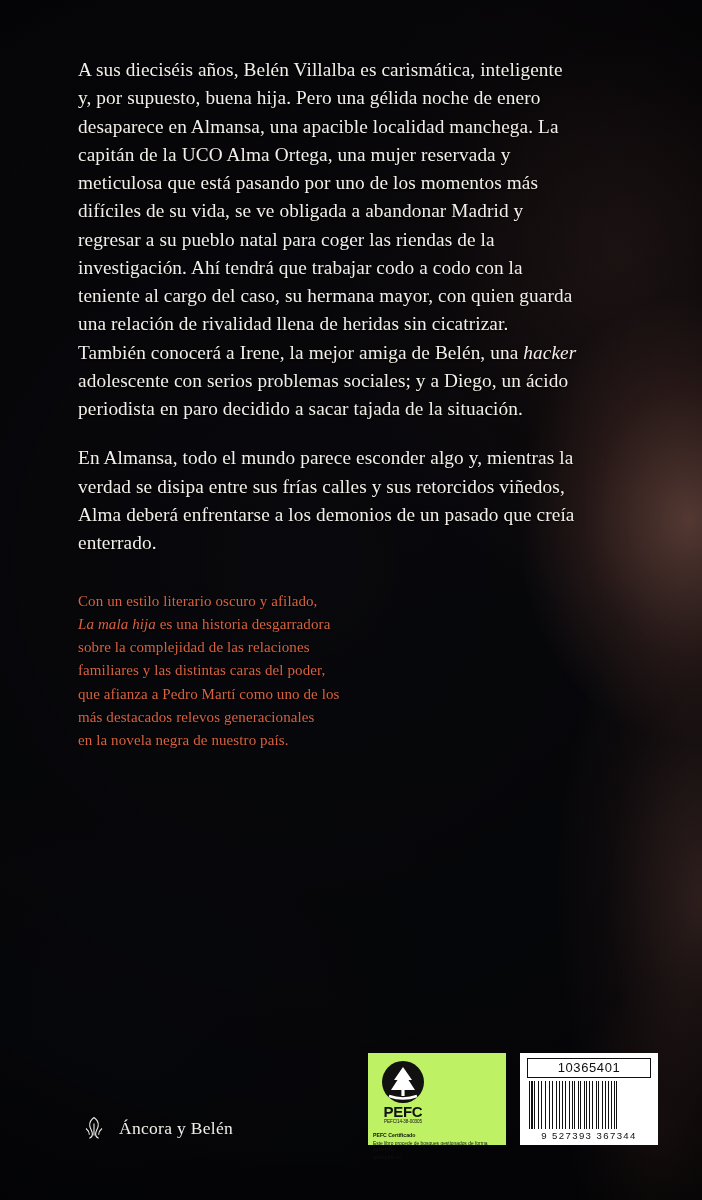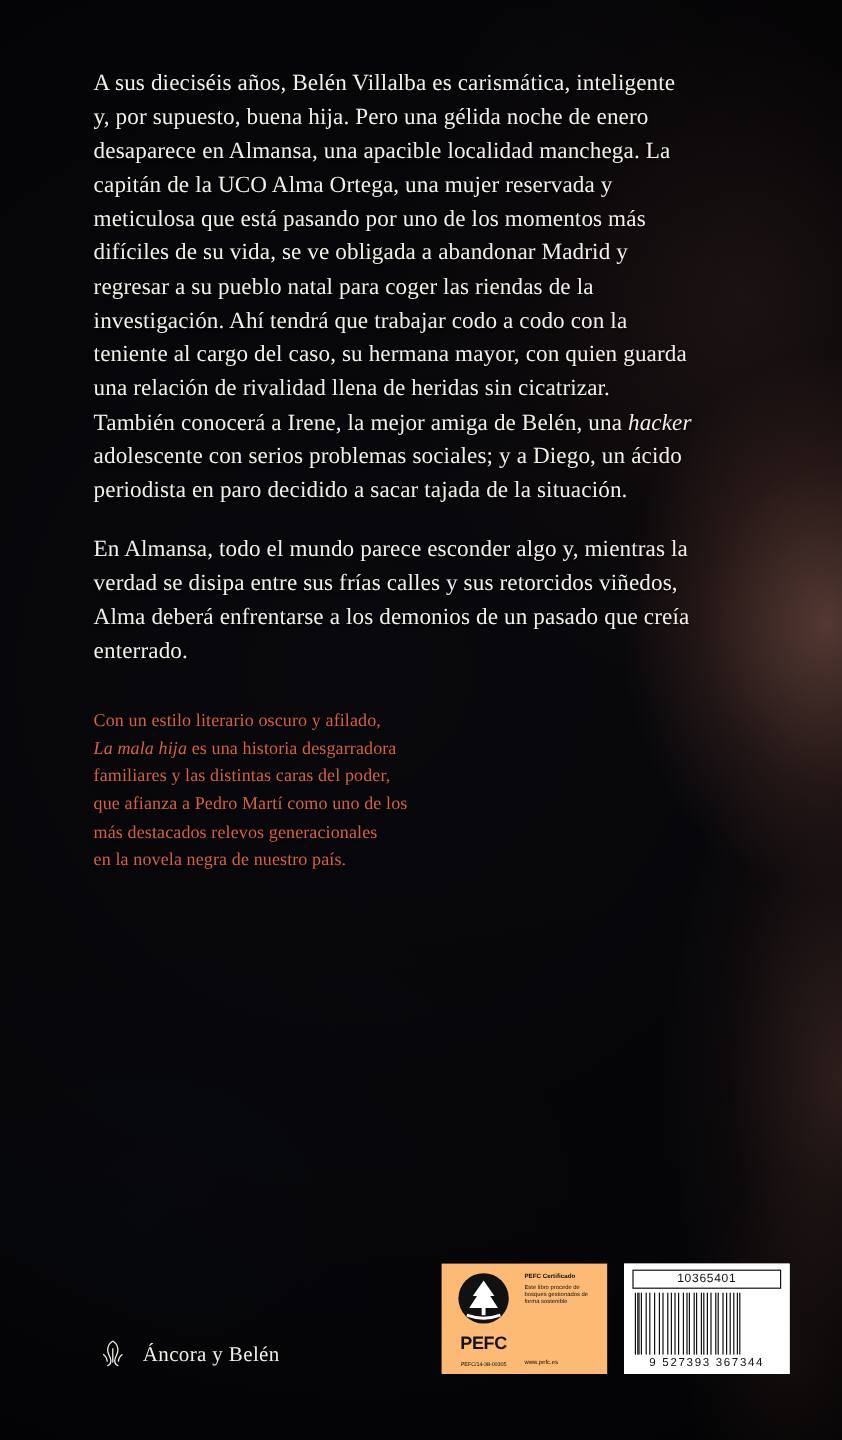--- a/index.html
+++ b/index.html
@@ -96,24 +96,25 @@
     white-space: nowrap;
   }
 
   
   #pefc {
     position: absolute;
     left: 368px;
     bottom: 55px;
     width: 138px;
     height: 92px;
-    background: #fdba74;
+    background: #bef264;
     display: flex;
     padding: 5px 5px;
     gap: 4px;
+    flex-direction: column;
   }
   #pefc .left {
     width: 60px;
     display: flex;
     flex-direction: column;
     align-items: center;
     justify-content: space-between;
   }
   #pefc .tree {
     width: 44px; height: 44px;
@@ -173,21 +174,21 @@
     height: 92px;
     background: #ffffff;
     border: 1px solid #ffffff;
     padding: 4px 6px 3px 6px;
     display: flex;
     flex-direction: column;
   }
   #barcode-box .topnum {
     border: 1px solid #111;
     font-family: "Liberation Sans", sans-serif;
-    font-size: 10px;
+    font-size: 13px;
     color: #111;
     text-align: center;
     padding: 1px 0 2px 0;
     letter-spacing: 0.6px;
     margin-bottom: 3px;
   }
   #barcode-box .bars {
     flex: 1;
     display: flex;
     align-items: flex-end;
@@ -218,20 +219,21 @@
 
 <div id="content">
 
   <p class="blurb"><span>A sus dieciséis años, Belén Villalba es carismática, inteligente y, por supuesto, buena hija. Pero una gélida noche de enero desaparece en Almansa, una apacible localidad manchega. La capitán de la UCO Alma Ortega, una mujer reservada y meticulosa que está pasando por uno de los momentos más difíciles de su vida, se ve obligada a abandonar Madrid y regresar a su pueblo natal para coger las riendas de la investigación. Ahí tendrá que trabajar codo a codo con la teniente al cargo del caso, su hermana mayor, con quien guarda una relación de rivalidad llena de heridas sin cicatrizar. También conocerá a Irene, la mejor amiga de Belén, una </span><em>hacker</em><span> adolescente con serios problemas sociales; y a Diego, un ácido periodista en paro decidido a sacar tajada de la situación.</span></p>
 
   <p class="blurb">En Almansa, todo el mundo parece esconder algo y, mientras la verdad se disipa entre sus frías calles y sus retorcidos viñedos, Alma deberá enfrentarse a los demonios de un pasado que creía enterrado.</p>
 
   <div id="pitch">
     <span class="t">Con un estilo literario oscuro y afilado,</span>
     <span class="t"><em>La mala hija</em> <span>es una historia desgarradora</span></span>
+    <span class="t">sobre la complejidad de las relaciones</span>
     <span class="t">familiares y las distintas caras del poder,</span>
     <span class="t">que afianza a Pedro Martí como uno de los</span>
     <span class="t">más destacados relevos generacionales</span>
     <span class="t">en la novela negra de nuestro país.</span>
   </div>
 </div>
 
 <div id="footer">
 
   <div id="imprint">

